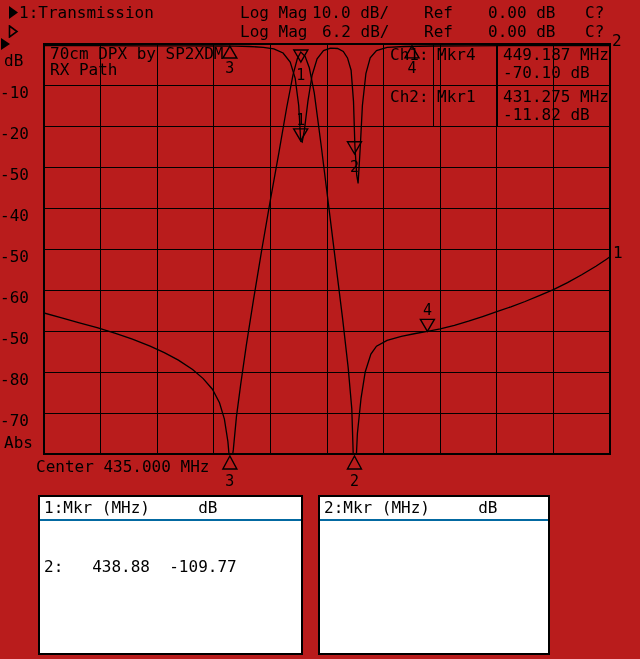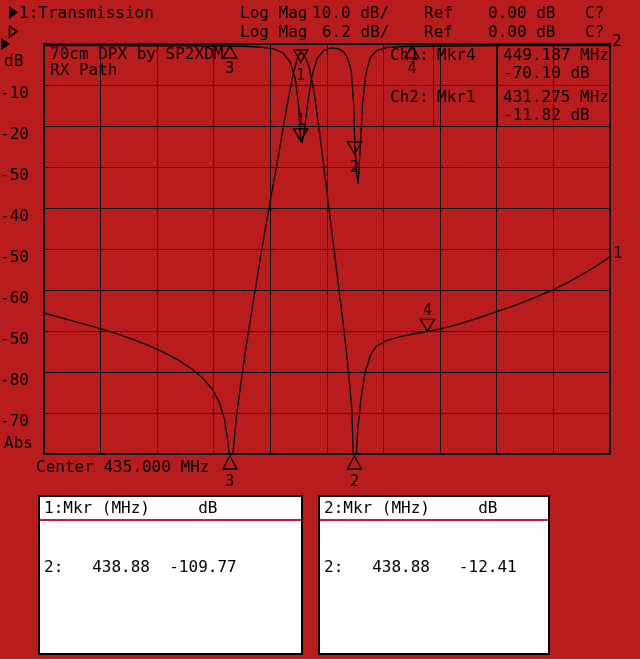--- a/index.html
+++ b/index.html
@@ -3,21 +3,21 @@
 <meta charset="utf-8">
 <style>
   html,body{margin:0;padding:0;background:#fff;}
   #screen{position:relative;width:640px;height:659px;background:#b91c1c;color:#000;
           font-family:"DejaVu Sans Mono","Liberation Mono",monospace;font-size:16px;line-height:15px;
           overflow:hidden;}
   .t{position:absolute;white-space:pre;}
   svg{position:absolute;left:0;top:0;}
   .tickwrap{position:absolute;left:0;width:40px;margin-top:8px;}
   .box{position:absolute;border:2px solid #000;box-sizing:border-box;background:#fff;}
-  .tbl-head{padding:3px 0 0 4px;height:19px;border-bottom:2px solid #be185d;white-space:pre;}
+  .tbl-head{padding:3px 0 0 4px;height:19px;border-bottom:2px solid #0369a1;white-space:pre;}
   .tbl-rows{padding:3px 0 0 4px;white-space:pre;line-height:17px;}
   .tri{position:absolute;}
 </style>
 </head>
 <body>
 
 <div id="screen">
 
   <svg class="tri" style="left:8px;top:6px" width="11" height="13">
       <path d="M1,0 L10,6.5 L1,13 Z" fill="#000"></path>
@@ -119,19 +119,18 @@
     <div class="tbl-head">1:Mkr (MHz)     dB</div>
     <div class="tbl-rows">
       <div>2:   438.88  -109.77</div>
       
       
     </div>
   </div>
   <div class="box" style="left:318px;top:495px;width:232px;height:160px">
     <div class="tbl-head">2:Mkr (MHz)     dB</div>
     <div class="tbl-rows">
-      <div>2:   438.88   -12.41</div>
       
       
     </div>
   </div>
 
 </div>
 
 </body></html>

